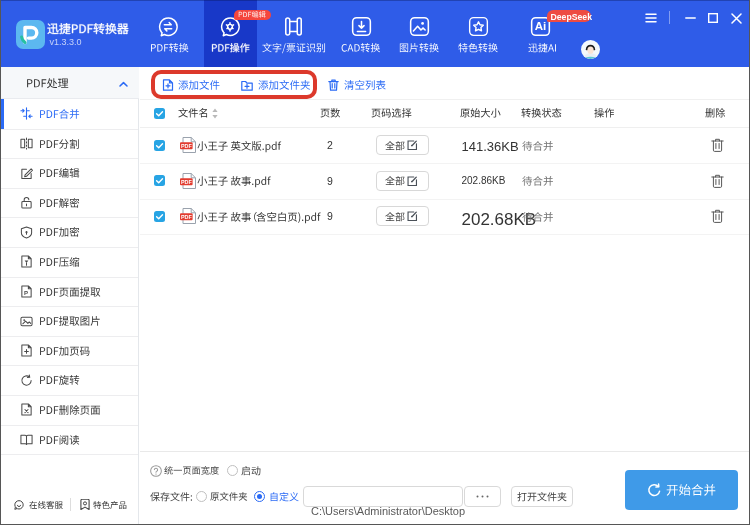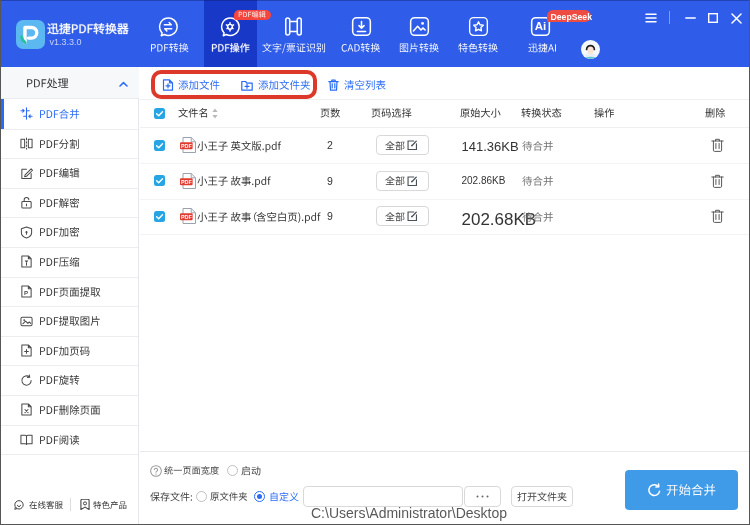--- a/index.html
+++ b/index.html
@@ -768,21 +768,21 @@
 <div class="a" style="left:252.5px;top:491px;width:11px;height:11px;border:1px solid #2a6af5;border-radius:50%;background:#fff"></div>
 <div class="a" style="left:255.5px;top:494px;width:5px;height:5px;border-radius:50%;background:#2a6af5"></div>
 <svg class="t" style="left:268.0px;top:491.9px" width="32.0" height="13.0">
     <g fill="#2a6af5" transform="translate(0,8.50) scale(0.01000)">
       <use href="#g81EA" x="0"></use>
       <use href="#g5B9A" x="1000"></use>
       <use href="#g4E49" x="2000"></use>
     </g>
   </svg>
 <div class="a" style="left:302px;top:485.5px;width:160px;height:21px;border:1px solid #d9d9d9;border-radius:4px;background:#fff"></div>
-<div class="lat" style="left:310px;top:505px;font-size:14px;color:#595959">C:\Users\Administrator\Desktop</div>
+<div class="lat" style="left:310px;top:505px;font-size:11px;color:#595959">C:\Users\Administrator\Desktop</div>
 <div class="a" style="left:463px;top:485.5px;width:37px;height:21px;border:1px solid #d9d9d9;border-radius:4px;background:#fff"></div>
 <svg class="a" style="left:475px;top:494.5px" width="13" height="3" viewBox="0 0 13 3">
     <circle cx="1.5" cy="1.5" r="1" fill="#666"></circle>
     <circle cx="6.5" cy="1.5" r="1" fill="#666"></circle>
     <circle cx="11.5" cy="1.5" r="1" fill="#666"></circle>
   </svg>
 <div class="a" style="left:510px;top:485.5px;width:62px;height:21px;border:1px solid #d9d9d9;border-radius:4px;background:#fff"></div>
 <svg class="t" style="left:516.0px;top:491.9px" width="52.0" height="13.0">
     <g fill="#404040" transform="translate(0,8.50) scale(0.01000)">
       <use href="#g6253" x="0"></use>

